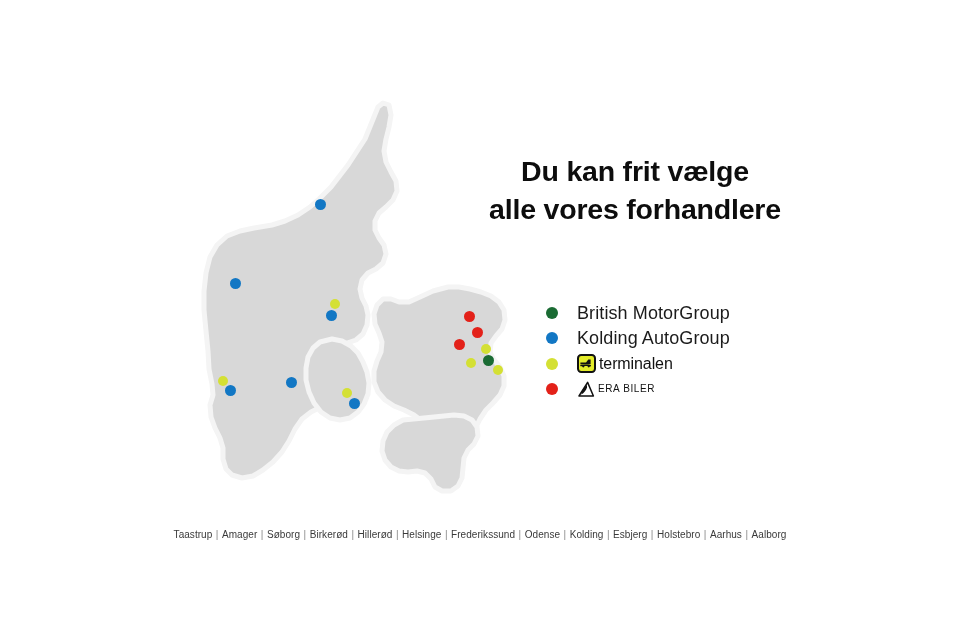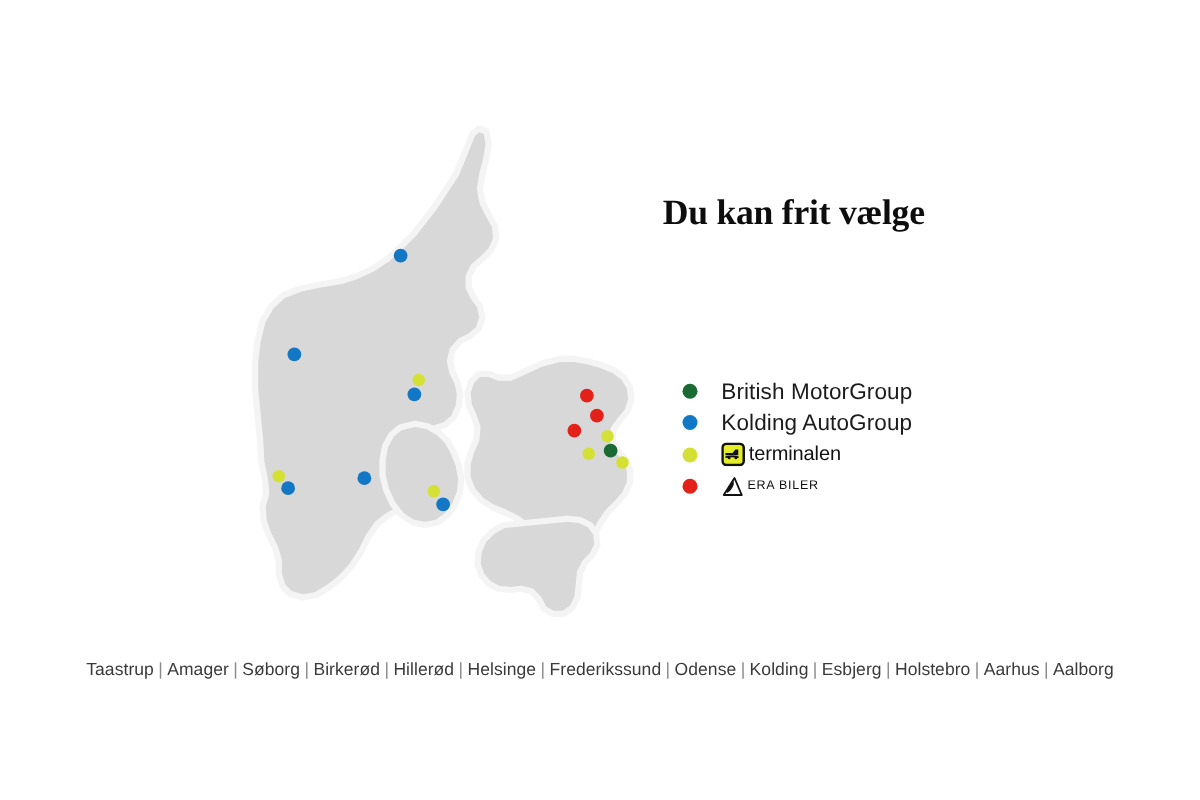--- a/index.html
+++ b/index.html
@@ -57,21 +57,21 @@
     left: 470px;
     top: 152px;
     width: 330px;
     text-align: center;
     font-size: 28.5px;
     line-height: 38px;
     font-weight: 600;
     letter-spacing: -0.2px;
     color: #0d0d0d;
   }
-  #headline .hl-line { display: block; white-space: nowrap; font-family: Liberation Serif, serif; }
+  #headline .hl-line { display: block; white-space: nowrap; }
 
   
   #legend {
     position: absolute;
     left: 546px;
     top: 300px;
     width: 260px;
   }
   .legend-row {
     position: relative;
@@ -117,21 +117,21 @@
     letter-spacing: 0.6px;
   }
 
   
   #city-strip {
     position: absolute;
     left: 0;
     top: 528px;
     width: 960px;
     text-align: center;
-    font-size: 14px;
+    font-size: 10px;
     line-height: 14px;
     color: #3a3a3a;
     letter-spacing: 0.05px;
     white-space: nowrap;
   }
   #city-strip .city { padding: 0 1px; }
   #city-strip .sep {
     color: #8a8a8a;
     padding: 0 2.5px;
   }
@@ -345,20 +345,21 @@
         <div class="dot dot-lg" title="Frederikssund — ERA BILER" style="background: rgb(227, 33, 25); left: 264px; top: 244px;"></div>
         <div class="dot dot-md" title="Birkerød — terminalen" style="background: rgb(212, 224, 52); left: 291px; top: 249px;"></div>
         <div class="dot dot-md" title="Søborg — terminalen" style="background: rgb(212, 224, 52); left: 276px; top: 263px;"></div>
         <div class="dot dot-lg" title="Amager — British MotorGroup" style="background: rgb(26, 107, 51); left: 293px; top: 260px;"></div>
         <div class="dot dot-md" title="Taastrup — terminalen" style="background: rgb(212, 224, 52); left: 303px; top: 270px;"></div>
       </div>
   </div>
 
   <div id="headline">
     <span class="hl-line">Du kan frit vælge</span>
+    <span class="hl-line">alle vores forhandlere</span>
   </div>
 
   <div id="legend">
 
     <div class="legend-row">
       <span class="legend-swatch" style="background:#1a6b33"></span>
       <span class="legend-label">British MotorGroup</span>
     </div>
 
     <div class="legend-row">

